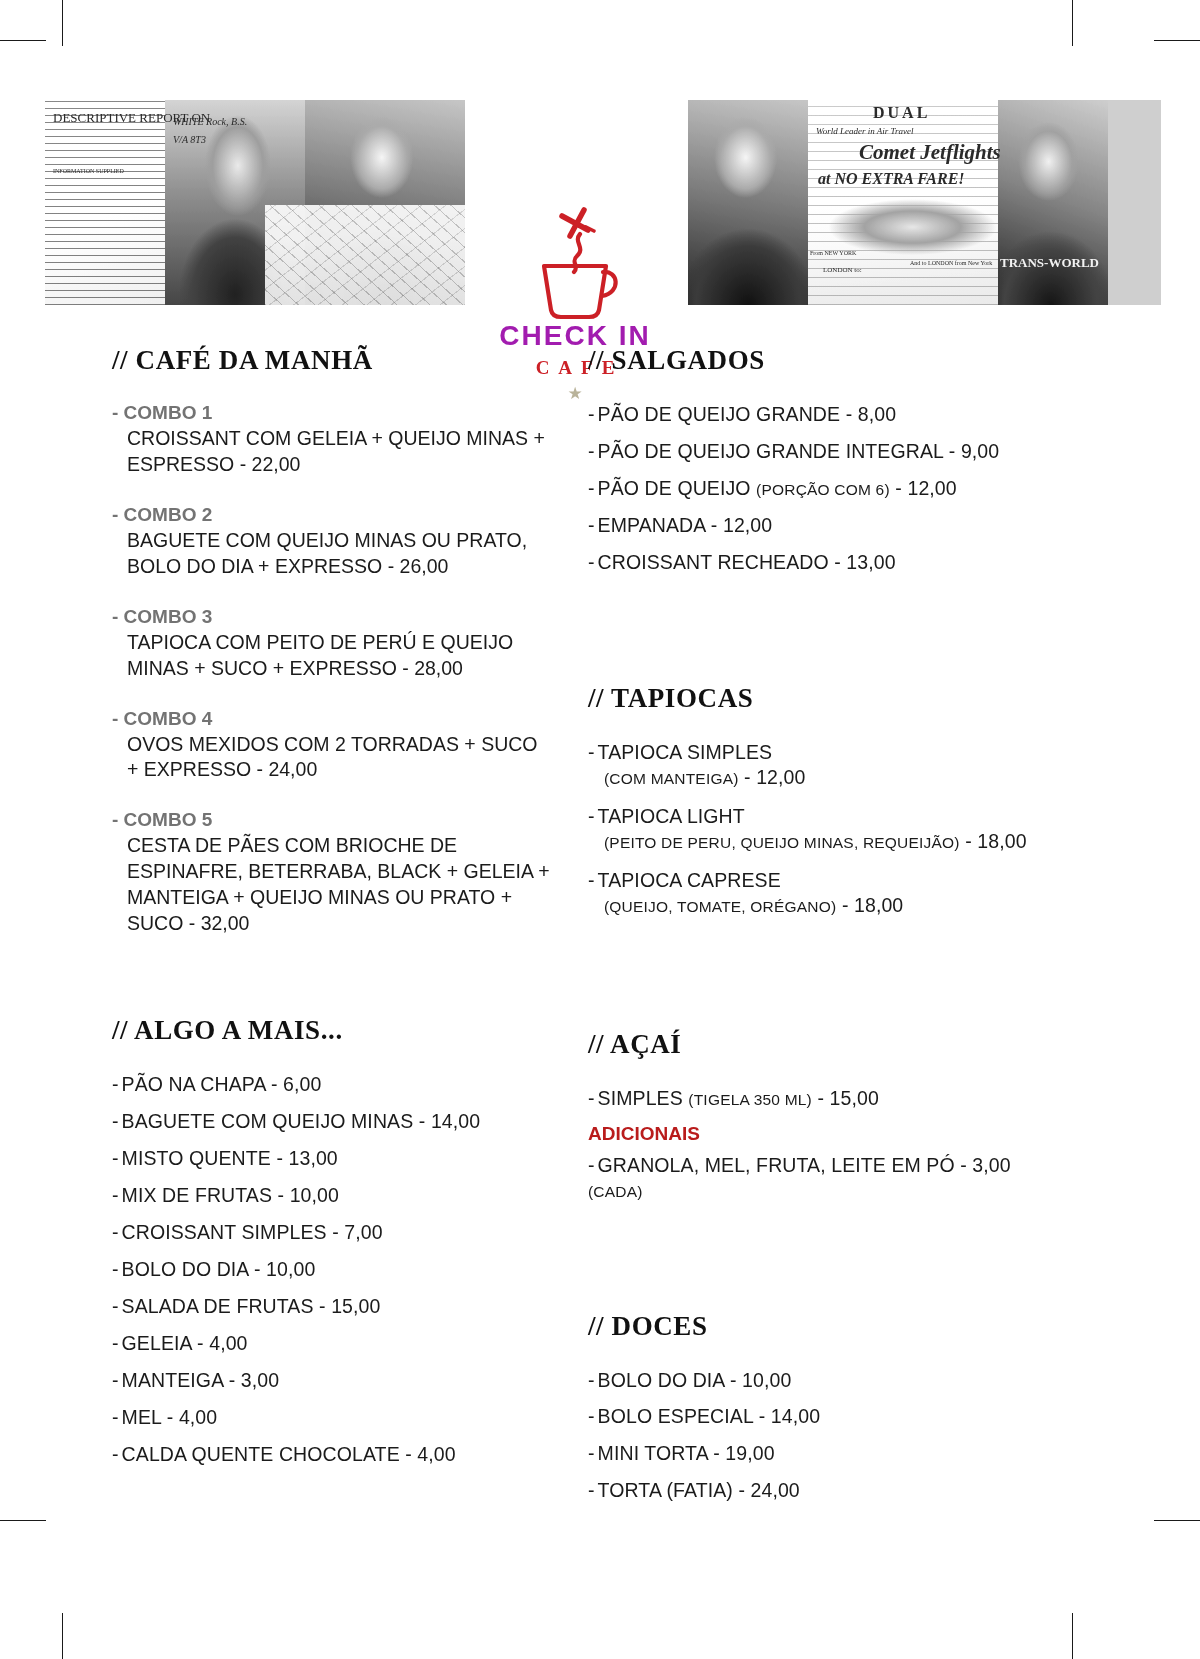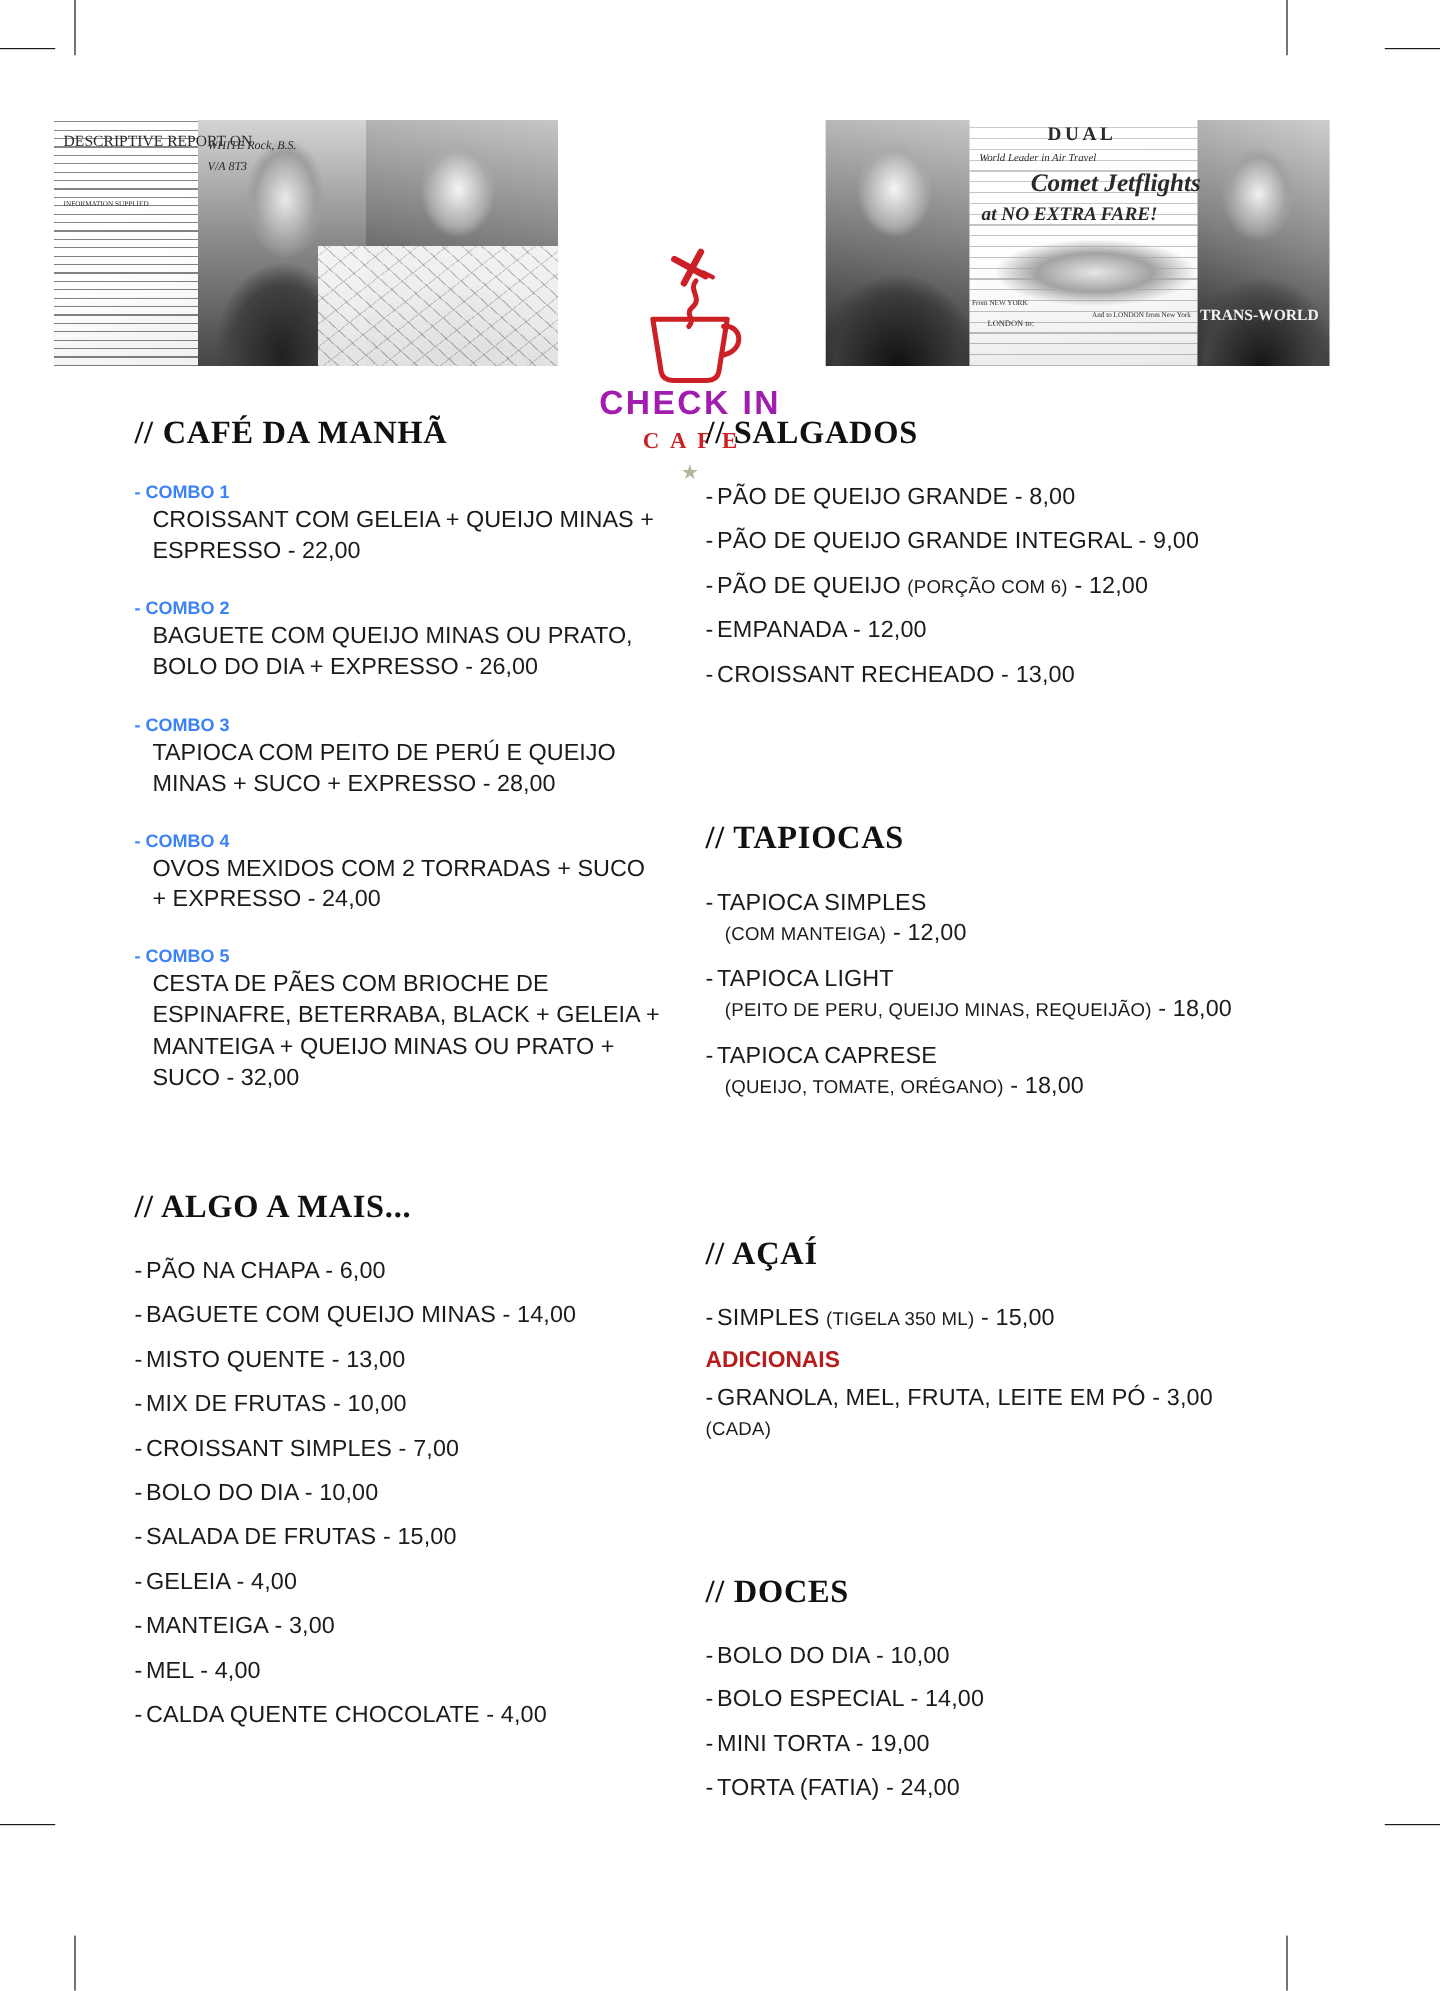--- a/index.html
+++ b/index.html
@@ -33,21 +33,21 @@
     height: 215px;
   }
   .photo-strip {
     position: absolute;
     top: 0;
     height: 205px;
     overflow: hidden;
     background: #cfcfcf;
   }
   .photo-strip.left { left: 45px; width: 420px; }
-  .photo-strip.right { left: 688px; width: 420px; }
+  .photo-strip.right { left: 688px; width: 473px; }
 
   
   .ph {
     position: absolute;
     top: 0;
     height: 205px;
     background-repeat: no-repeat;
     filter: grayscale(100%) contrast(115%);
   }
   .ph.doc {
@@ -157,22 +157,22 @@
     color: #1b1b1b;
     margin-bottom: 12px;
     letter-spacing: .1px;
   }
   .item .dash { margin-right: 3px; }
   .combo {
     margin-bottom: 26px;
   }
   .combo-name {
     font-weight: bold;
-    font-size: 15px;
-    color: #3b82f6;
+    font-size: 19px;
+    color: #737373;
     margin-bottom: 2px;
   }
   .combo-desc {
     font-size: 19.5px;
     line-height: 1.33;
     color: #1b1b1b;
     padding-left: 15px;
   }
   .sub {
     font-size: 15.5px;

